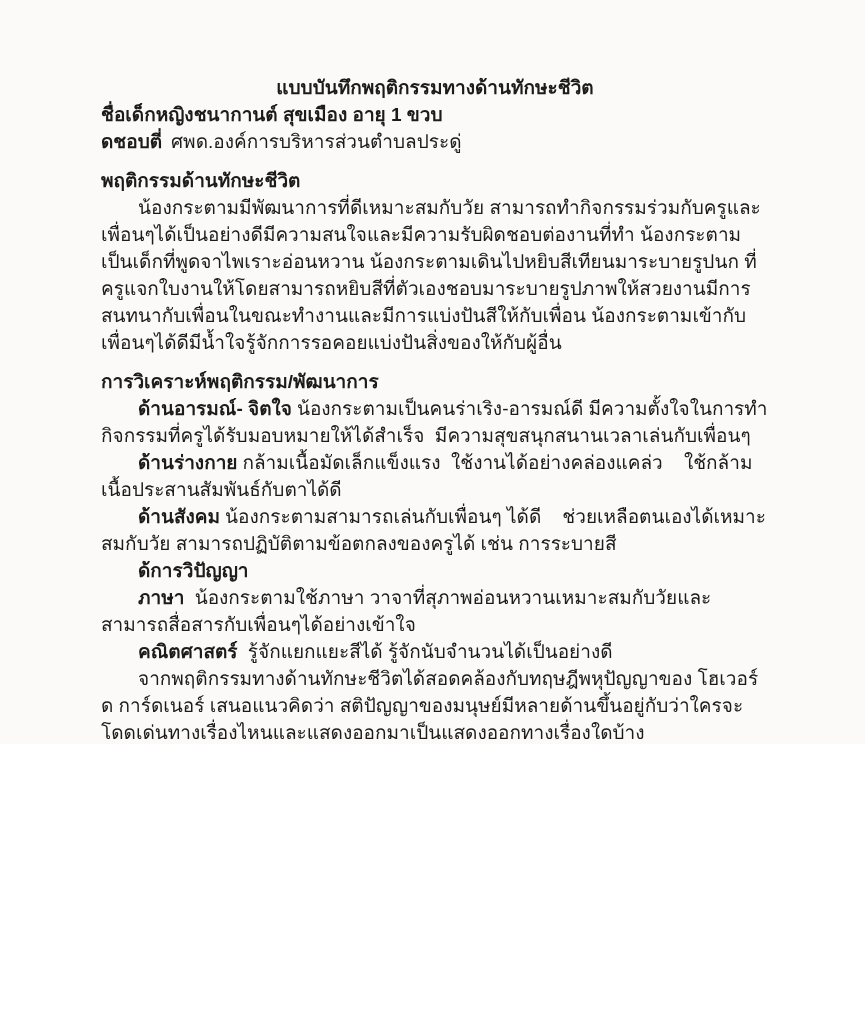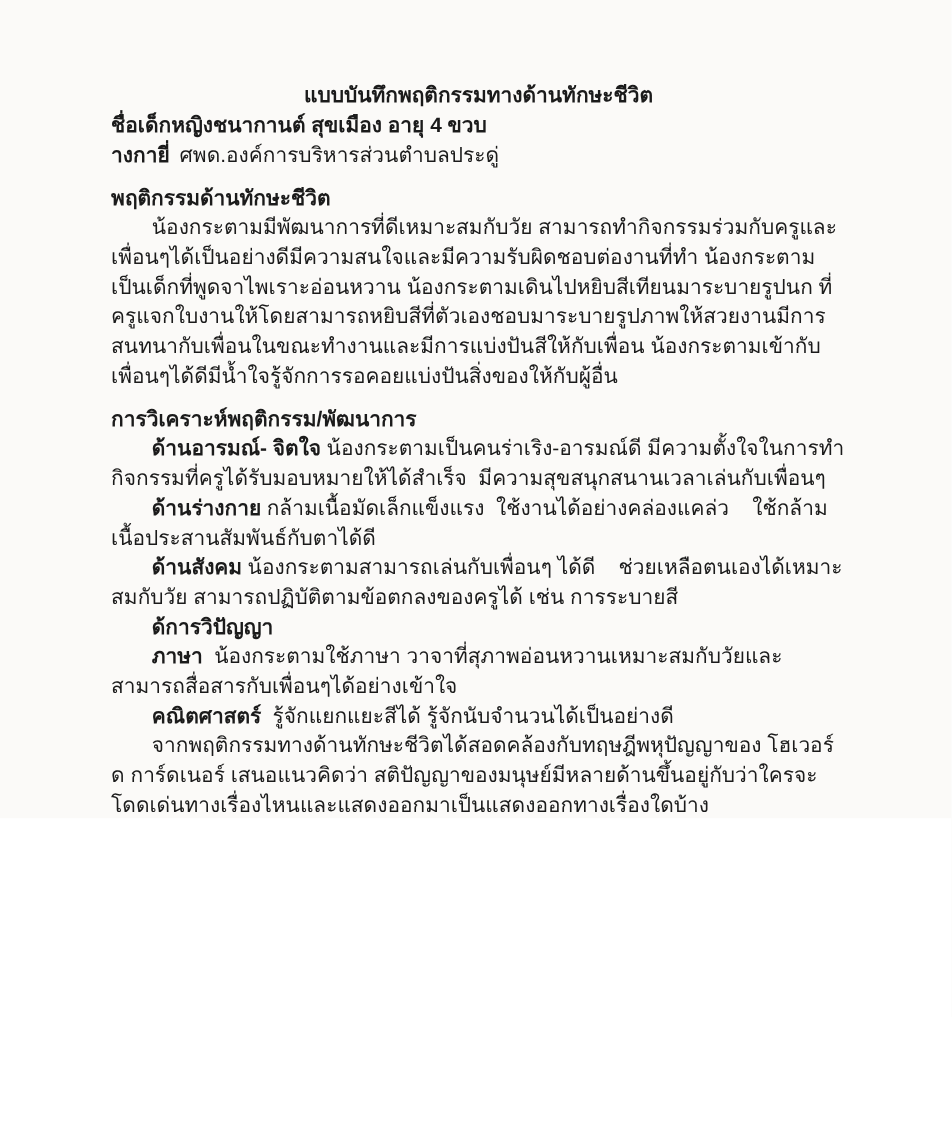--- a/index.html
+++ b/index.html
@@ -45,23 +45,23 @@
   .gap { display: inline-block; width: 17px; }
 </style>
 </head>
 <body>
 
 <div class="page">
   <div class="content">
 
     <h1 class="doc-title">แบบบันทึกพฤติกรรมทางด้านทักษะชีวิต</h1>
 
-    <p class="bold">ชื่อเด็กหญิงชนากานต์ สุขเมือง อายุ 4 ขวบ</p>
+    <p class="bold">ชื่อเด็กหญิงชนากานต์ สุขเมือง อายุ 1 ขวบ</p>
 
-    <p><span class="place-label">างกายี่</span><span>ศพด.องค์การบริหารส่วนตำบลประดู่</span></p>
+    <p><span class="place-label">ดชอบตี่</span><span>ศพด.องค์การบริหารส่วนตำบลประดู่</span></p>
 
     <p class="heading">พฤติกรรมด้านทักษะชีวิต</p>
 
     <p class="para"><span class="plabel"></span><span>น้องกระตามมีพัฒนาการที่ดีเหมาะสมกับวัย สามารถทำกิจกรรมร่วมกับครูและเพื่อนๆได้เป็นอย่างดีมีความสนใจและมีความรับผิดชอบต่องานที่ทำ น้องกระตามเป็นเด็กที่พูดจาไพเราะอ่อนหวาน น้องกระตามเดินไปหยิบสีเทียนมาระบายรูปนก ที่ครูแจกใบงานให้โดยสามารถหยิบสีที่ตัวเองชอบมาระบายรูปภาพให้สวยงานมีการสนทนากับเพื่อนในขณะทำงานและมีการแบ่งปันสีให้กับเพื่อน น้องกระตามเข้ากับเพื่อนๆได้ดีมีน้ำใจรู้จักการรอคอยแบ่งปันสิ่งของให้กับผู้อื่น</span></p>
 
     <p class="heading">การวิเคราะห์พฤติกรรม/พัฒนาการ</p>
 
     <p class="para"><span class="plabel">ด้านอารมณ์- จิตใจ</span><span>น้องกระตามเป็นคนร่าเริง-อารมณ์ดี มีความตั้งใจในการทำกิจกรรมที่ครูได้รับมอบหมายให้ได้สำเร็จ  มีความสุขสนุกสนานเวลาเล่นกับเพื่อนๆ</span></p>
 
     <p class="para"><span class="plabel">ด้านร่างกาย</span><span>กล้ามเนื้อมัดเล็กแข็งแรง  ใช้งานได้อย่างคล่องแคล่ว    ใช้กล้ามเนื้อประสานสัมพันธ์กับตาได้ดี</span></p>

